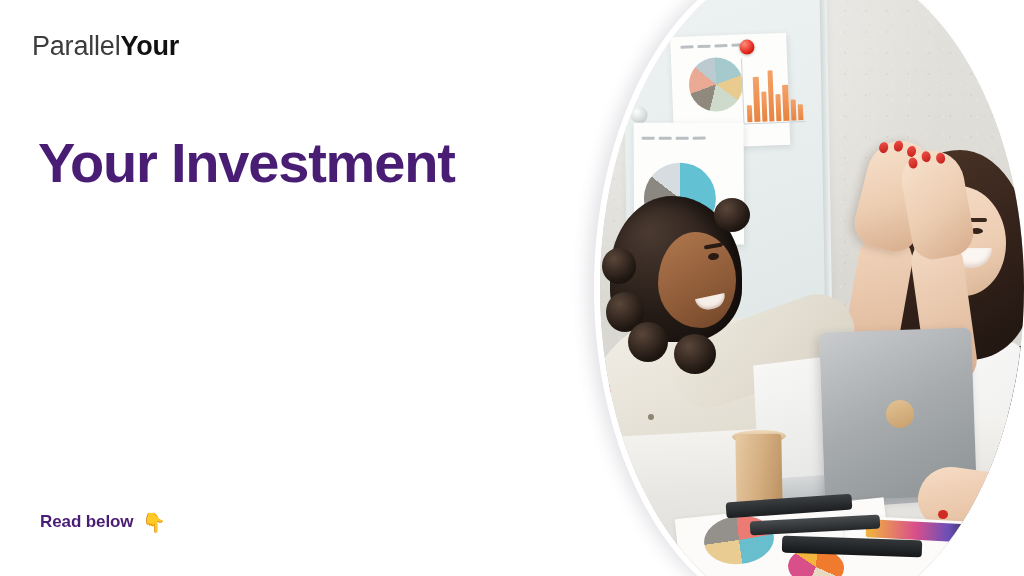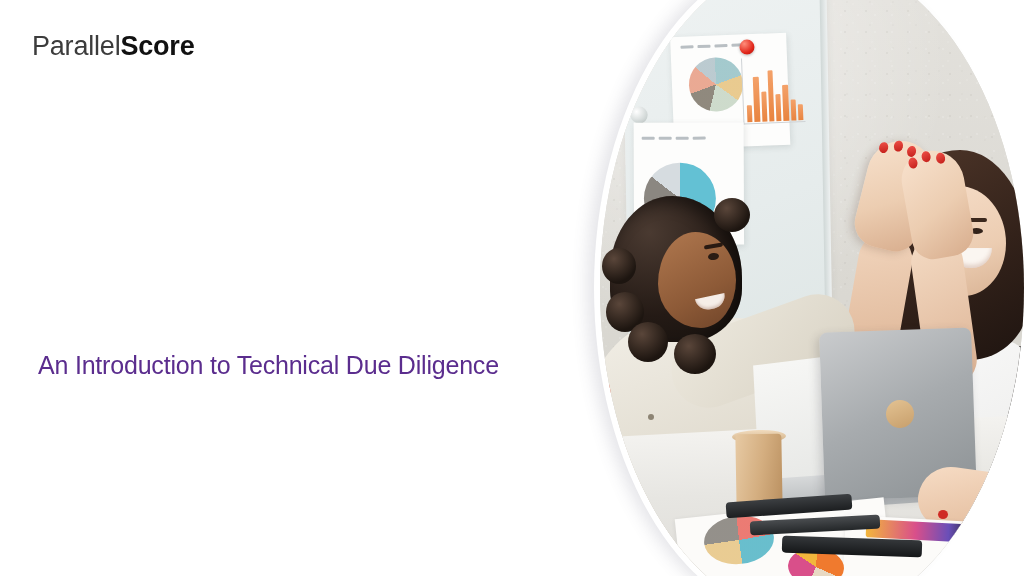--- a/index.html
+++ b/index.html
@@ -692,28 +692,32 @@
     border-radius: 50%;
     background: #cf2b24;
   }
 </style>
 </head>
 <body>
 
 <div id="slide">
 
   <div class="logo">
-    <span class="logo-light">Parallel</span><span class="logo-bold">Score</span>
+    <span class="logo-light">Parallel</span><span class="logo-bold">Your</span>
   </div>
 
   <h1 class="headline">
+    <span class="hl-line">Your Investment</span>
   </h1>
 
-  <p class="subhead">An Introduction to Technical Due Diligence</p>
-
+
+  <div class="read-below">
+    <span>Read below</span>
+    <span class="arrow-emoji">👇</span>
+  </div>
 
   <div class="hero">
     <div class="hero-shadow"></div>
     <div class="hero-clip">
       <div class="hero-photo">
 
         <div class="wall"></div>
         <div class="wall-texture"></div>
 
         <div class="whiteboard">

